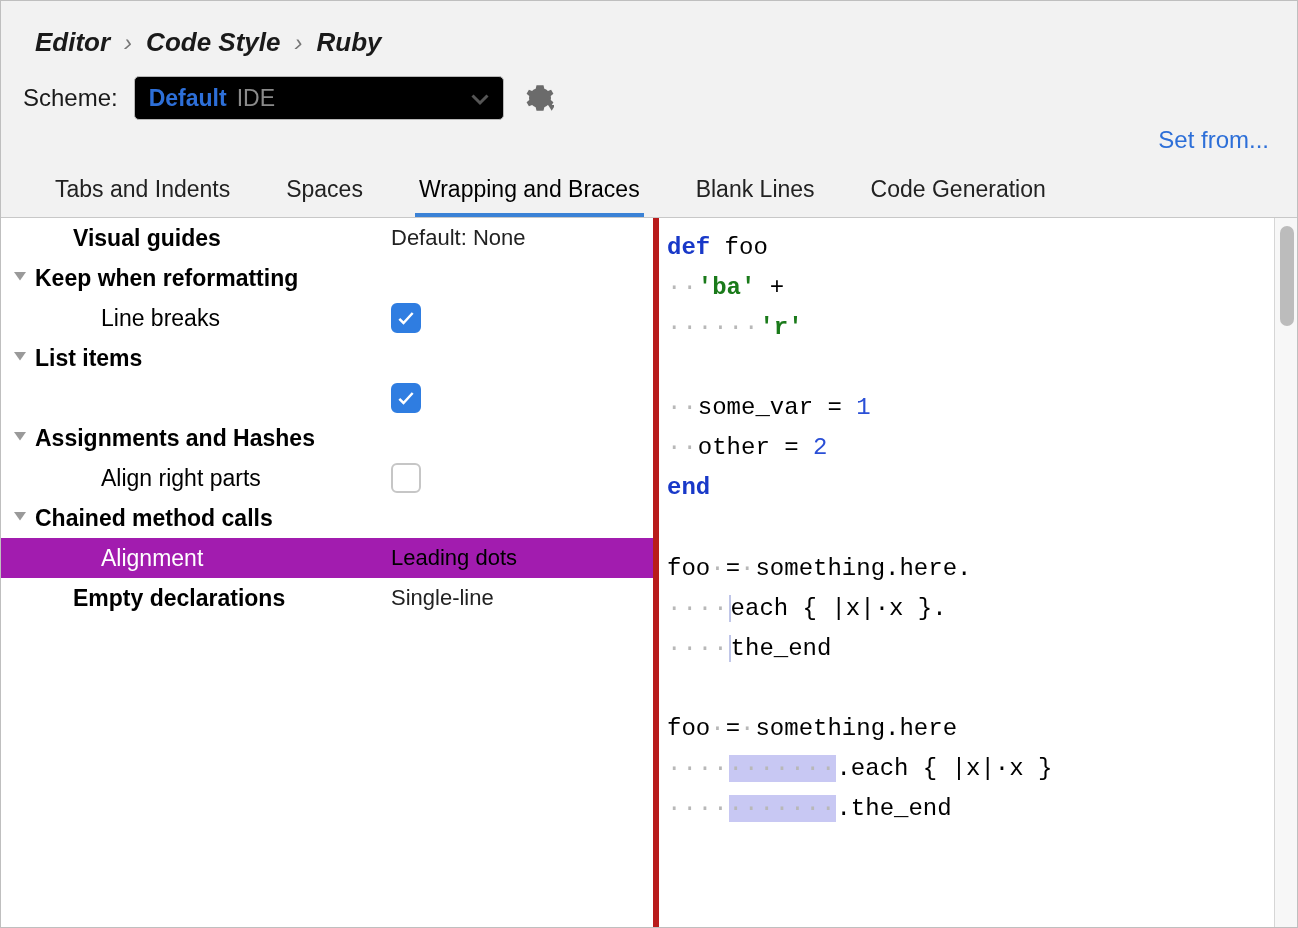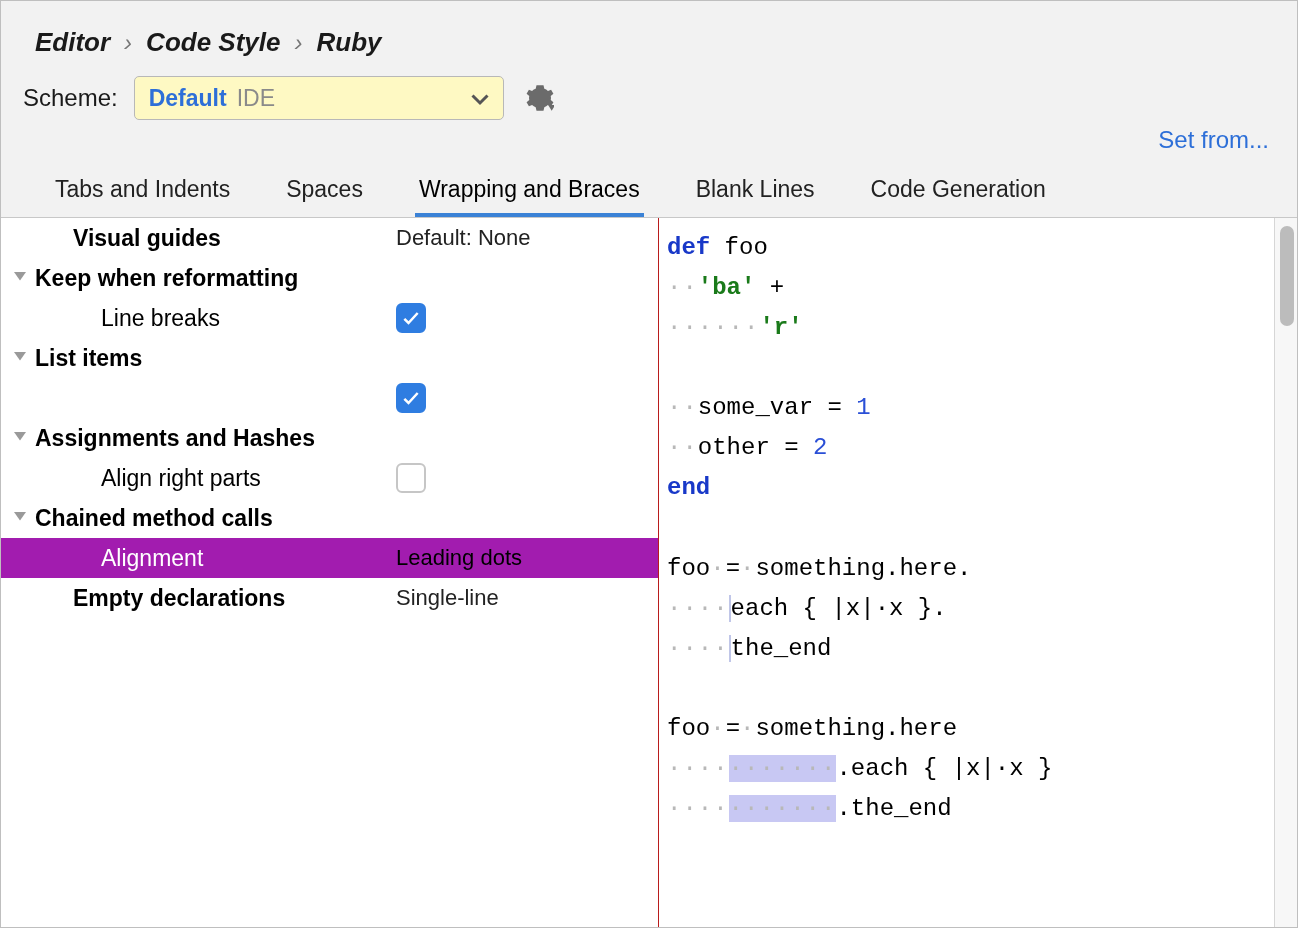--- a/index.html
+++ b/index.html
@@ -4,37 +4,37 @@
 <style>
   * { box-sizing: border-box; margin: 0; padding: 0; }
   html, body { width: 1298px; height: 928px; font-family: -apple-system, "Segoe UI", Arial, sans-serif; background:#f2f2f2; color:#000; }
   .window { width:1298px; height:928px; border:1px solid #bfbfbf; background:#f2f2f2; display:flex; flex-direction:column; }
   
   .crumbs { padding:26px 34px 4px 34px; font-size:26px; font-weight:700; display:flex; align-items:center; gap:14px; color:#1a1a1a;font-style:italic;}
   .crumbs .sep { font-weight:400; color:#777; font-size:24px; }
   
   .scheme-row { display:flex; align-items:center; gap:16px; padding:14px 22px 0 22px; }
   .scheme-lbl { font-size:24px; color:#1a1a1a; }
-  .scheme-select { display:flex; align-items:center; height:44px; min-width:370px; border:1px solid #b8b8b8; border-radius:5px; background:#fef9c3; padding:0 14px; font-size:23px; }
+  .scheme-select { display:flex; align-items:center; height:44px; min-width:370px; border:1px solid #b8b8b8; border-radius:5px; background:#000000; padding:0 14px; font-size:23px; }
   .scheme-select .val { color:#2d6fd8; font-weight:700; }
   .scheme-select .hint { color:#8a8a8a; margin-left:10px; }
   .scheme-select .spacer { flex:1; }
   .scheme-select .caret svg { width:18px; height:12px; }
   .gear-btn { display:flex; align-items:center; justify-content:center; width:40px; height:40px; cursor:pointer; color:#555; }
   .gear-btn svg { width:28px; height:28px; }
   
   .setfrom-row { display:flex; justify-content:flex-end; padding:6px 28px 10px 0; }
   .setfrom { color:#2d6fd8; font-size:24px; cursor:pointer;margin-left:31px; }
   
   .tabs { display:flex; gap:48px; padding:0 50px; border-bottom:1px solid #c8c8c8; }
   .tab { font-size:23px; color:#222; padding:12px 4px 14px 4px; cursor:pointer; }
   .tab.active { color:#000; border-bottom:4px solid #3b82d6; padding-bottom:10px; }
   
   .body { flex:1; display:flex; overflow:hidden; background:#fff; }
-  .left { width:658px; border-right:1px solid #b91c1c; overflow:auto; }
+  .left { width:658px; border-right:6px solid #b91c1c; overflow:auto; }
   .right { flex:1; display:flex; overflow:hidden; }
   .code { flex:1; padding:10px 8px 10px 8px; font-family: Liberation Mono, monospace; font-size:24px; line-height:1.67; white-space:pre; color:#000; border-right:1px solid #d6d6d6; overflow:hidden;}
   .code .kw { color:#1838c8; font-weight:600; }
   .code .str { color:#1a7a1a; font-weight:600; }
   .code .num { color:#2a4fd6; }
   .code .ws { color:#b8b8b8; letter-spacing:1px; }
   .code .guide { border-left:2px solid #c0c6e8; }
   .code .hl { background:#c8c8f3; }
   .vscroll { width:22px; background:#f7f7f7; position:relative; }
   .vscroll .thumb { position:absolute; right:3px; top:8px; width:14px; height:100px; background:#bcbcbc; border-radius:7px; }

